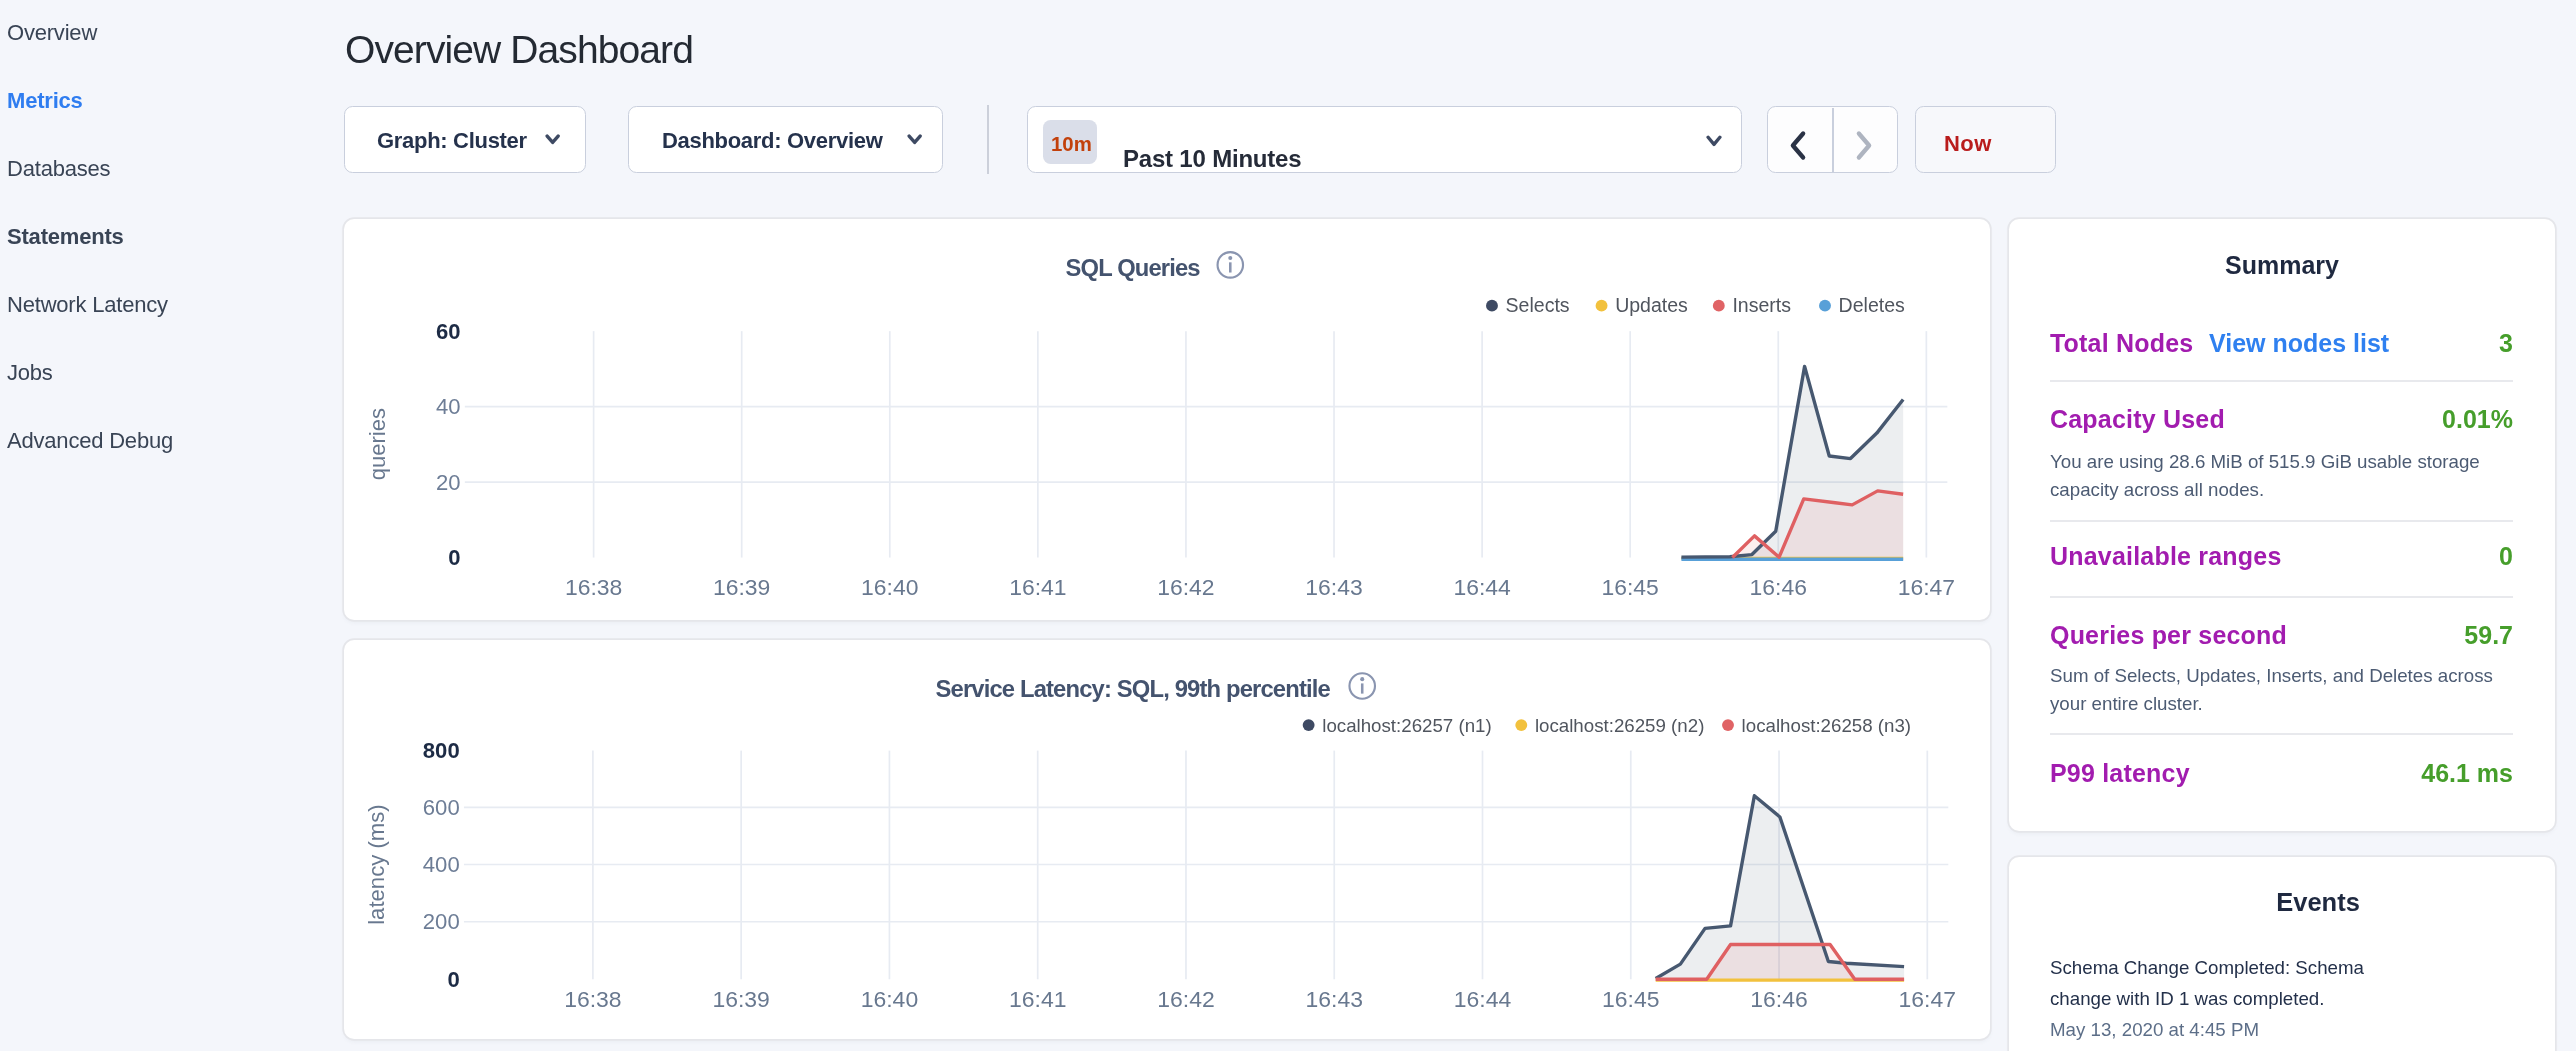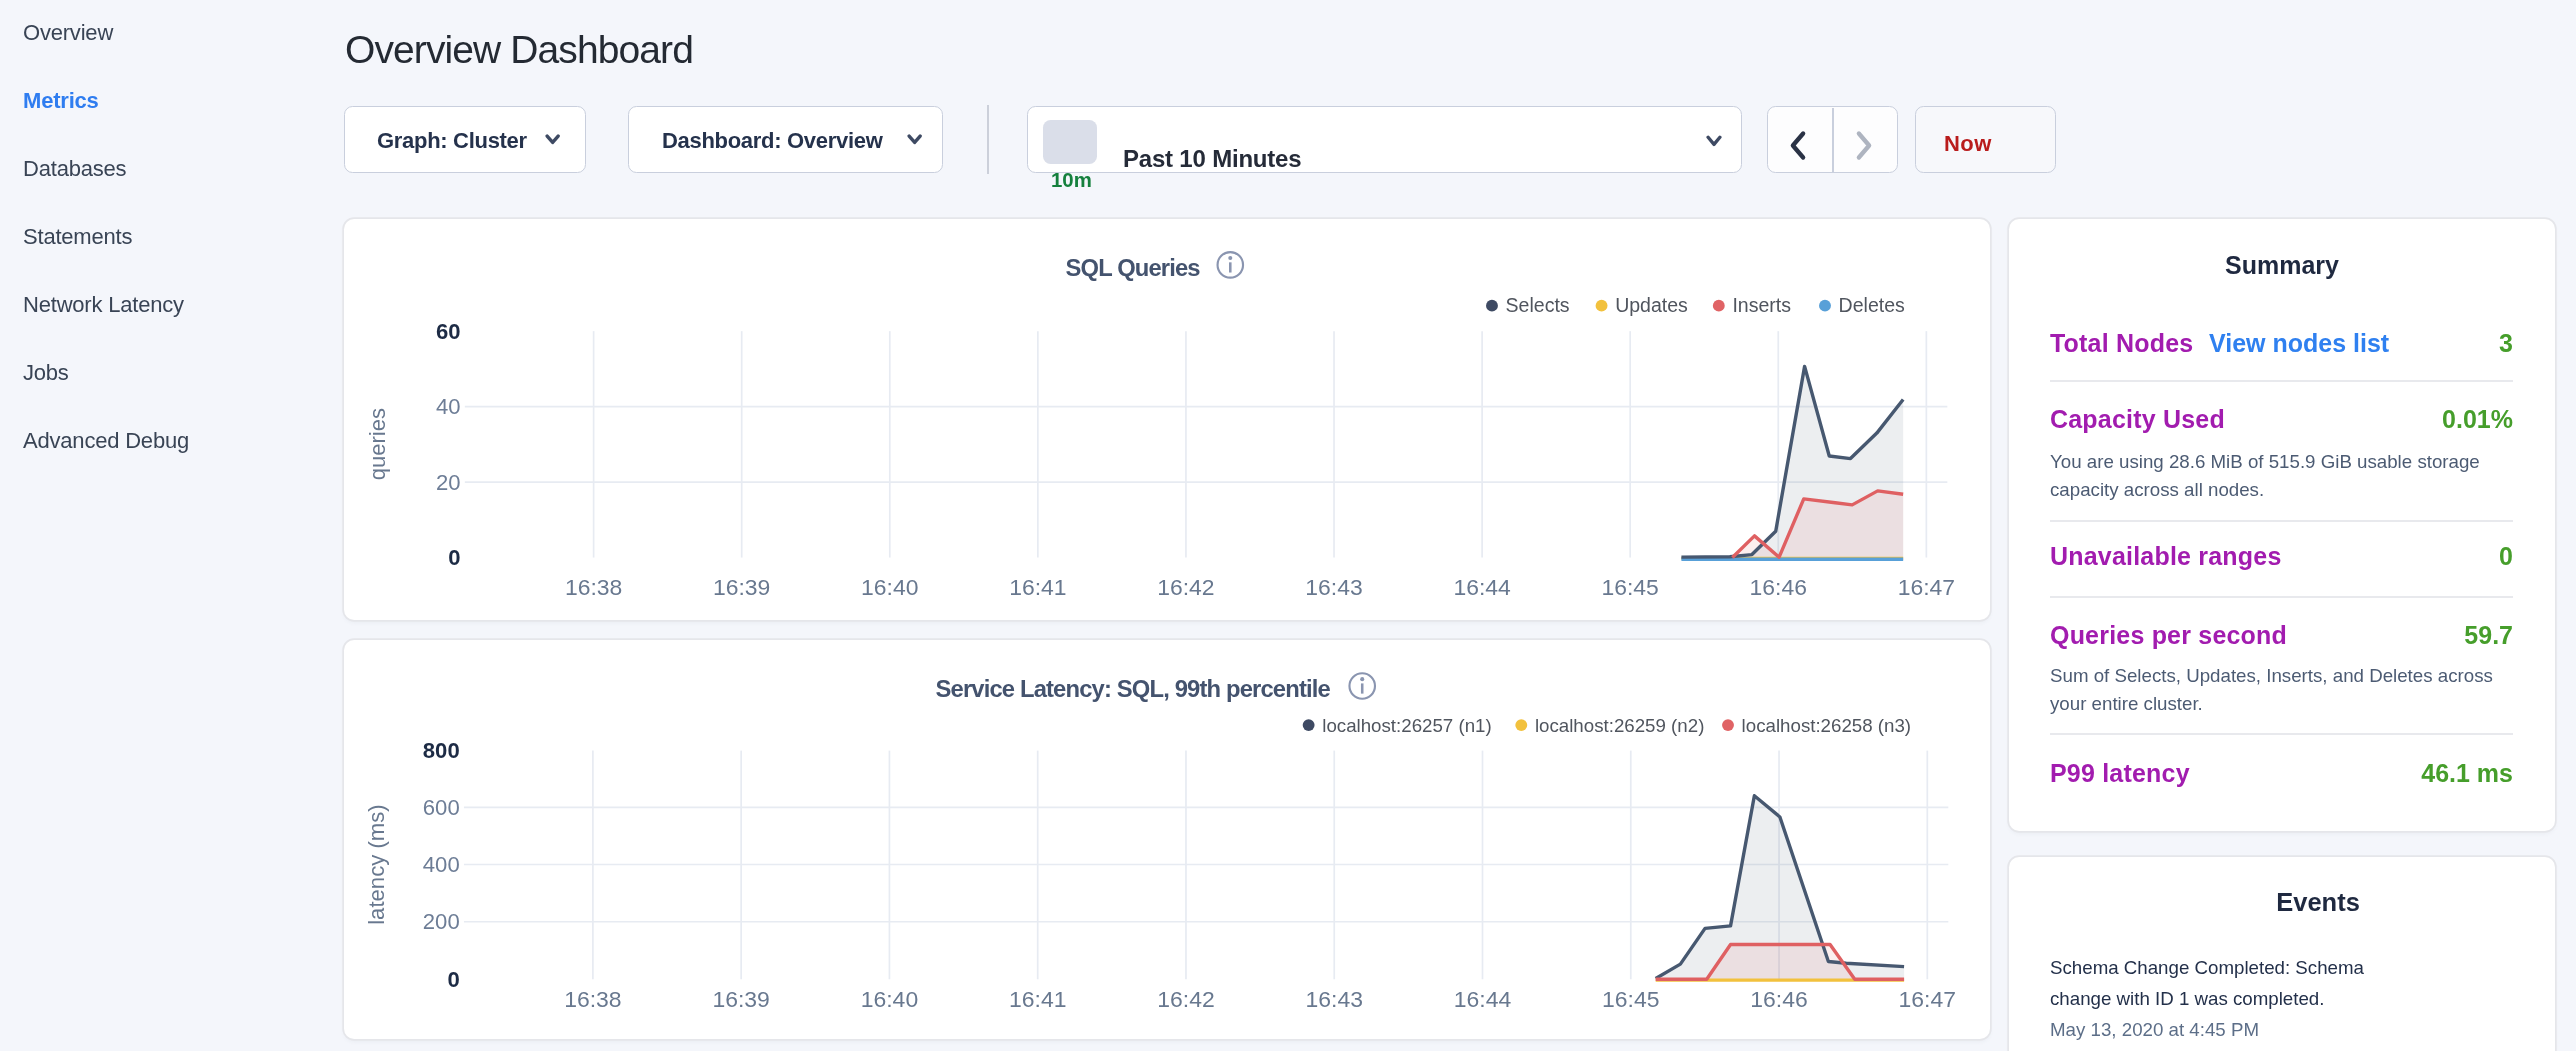--- a/index.html
+++ b/index.html
@@ -1,32 +1,32 @@
 <!DOCTYPE html>
 <html style="font-size:13.6px"><head>
 <meta charset="utf-8">
 <style>
   html,body{margin:0;padding:0;}
   body{width:2576px;height:1051px;background:#f4f6fb;font-family:"Liberation Sans",sans-serif;position:relative;overflow:hidden;}
   .abs{position:absolute;line-height:1;}
-  .nav{left:23px;font-size:22px;color:#394455;letter-spacing:-0.2px;}
+  .nav{left:7px;font-size:22px;color:#394455;letter-spacing:-0.2px;}
   .card{position:absolute;background:#fff;border-radius:10.2px;box-shadow:0 0 0 1.7px #e5e6ea, 0 2.6px 4.3px rgba(60,70,90,0.05);}
   .ctl{position:absolute;top:106px;height:67px;box-sizing:border-box;border:1.7px solid #c9cfdd;border-radius:8.5px;background:#fff;}
   .divider-row{position:absolute;background:#e8e9ed;height:1.7px;}
   .sumhead{font-size:25px;font-weight:bold;color:#a21caf;letter-spacing:0.2px;line-height:1;}
   .sumval{font-size:25px;font-weight:bold;color:#469e2b;line-height:1;}
   .sumdesc{font-size:18.7px;color:#4c5b73;line-height:28px;}
 </style>
 </head>
 <body>
 
 <div class="abs nav" style="top:22px;">Overview</div>
 <div class="abs nav" style="top:90px;color:#2f7df0;font-weight:bold;">Metrics</div>
 <div class="abs nav" style="top:158px;">Databases</div>
-<div class="abs nav" style="top:226px;">Statements</div>
+<div class="abs nav" style="top:226px;font-weight:bold;">Statements</div>
 <div class="abs nav" style="top:294px;">Network Latency</div>
 <div class="abs nav" style="top:362px;">Jobs</div>
 <div class="abs nav" style="top:430px;">Advanced Debug</div>
 
 <div class="abs" style="left:345px;top:30px;font-size:39px;letter-spacing:-0.9px;color:#242a33;">Overview Dashboard</div>
 
 <div class="ctl" style="left:344px;width:242px;"></div>
 <div class="abs" style="left:377px;top:130px;font-size:22px;font-weight:bold;color:#25324c;letter-spacing:-0.3px;">Graph: Cluster</div>
 <svg class="abs" style="left:545px;top:134px;" width="15.3" height="11" viewBox="0 0 18 13">
     <path d="M2.5 2.5 L9 10 L15.5 2.5" fill="none" stroke="#3e4a63" stroke-width="4" stroke-linecap="round" stroke-linejoin="round"></path>
@@ -35,21 +35,21 @@
 <div class="ctl" style="left:628px;width:315px;"></div>
 <div class="abs" style="left:662px;top:130px;font-size:22px;font-weight:bold;color:#25324c;letter-spacing:-0.3px;">Dashboard: Overview</div>
 <svg class="abs" style="left:907px;top:134px;" width="15.3" height="11" viewBox="0 0 18 13">
     <path d="M2.5 2.5 L9 10 L15.5 2.5" fill="none" stroke="#3e4a63" stroke-width="4" stroke-linecap="round" stroke-linejoin="round"></path>
   </svg>
 
 <div class="abs" style="left:987px;top:105px;width:1.7px;height:69px;background:#ccd0da;"></div>
 
 <div class="ctl" style="left:1027px;width:715px;"></div>
 <div class="abs" style="left:1043px;top:120px;width:54px;height:44px;background:#dadee9;border-radius:7.7px;"></div>
-<div class="abs" style="left:1051px;top:134px;font-size:20.4px;font-weight:bold;color:#15803d;margin-top:36px;">10m</div>
+<div class="abs" style="left:1051px;top:134px;font-size:20.4px;font-weight:bold;color:#c2410c;">10m</div>
 <div class="abs" style="left:1123px;top:131px;font-size:24px;font-weight:bold;color:#252b38;letter-spacing:-0.2px;margin-top:16px;">Past 10 Minutes</div>
 <svg class="abs" style="left:1706px;top:135px;" width="16" height="12" viewBox="0 0 19 14">
     <path d="M2.5 2.5 L9.5 11 L16.5 2.5" fill="none" stroke="#3e4a63" stroke-width="4" stroke-linecap="round" stroke-linejoin="round"></path>
   </svg>
 
 <div class="ctl" style="left:1767px;width:131px;background:#fdfdfe;"></div>
 <div class="abs" style="left:1832px;top:108px;width:1.7px;height:64px;background:#c9cfdd;"></div>
 <svg class="abs" style="left:1786px;top:130px;" width="24" height="31" viewBox="0 0 28 36">
     <path d="M20 4 L8 18 L20 32" fill="none" stroke="#2a3245" stroke-width="5" stroke-linecap="round" stroke-linejoin="round"></path>
   </svg>

